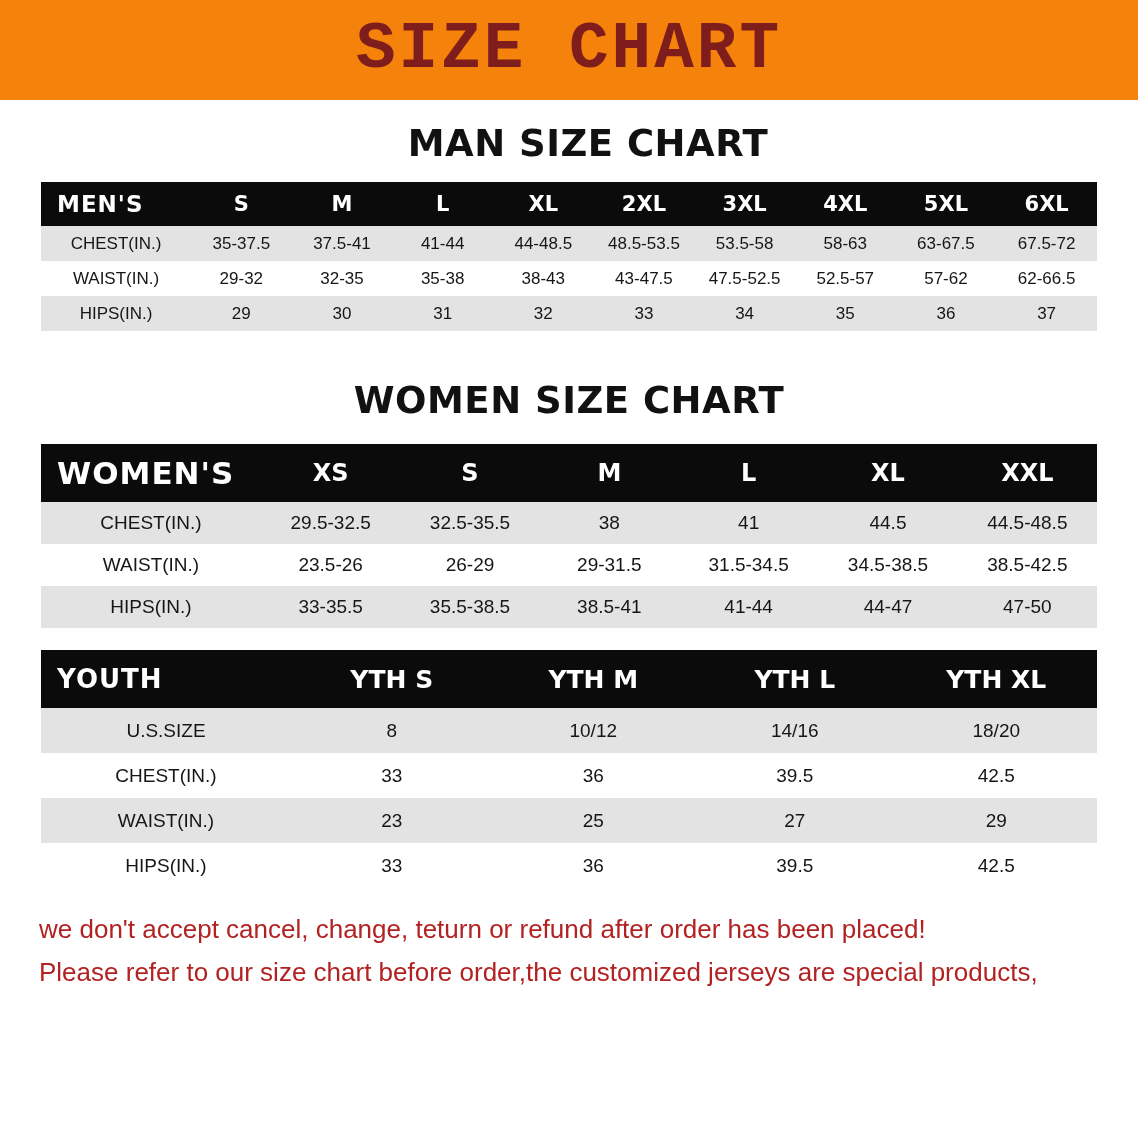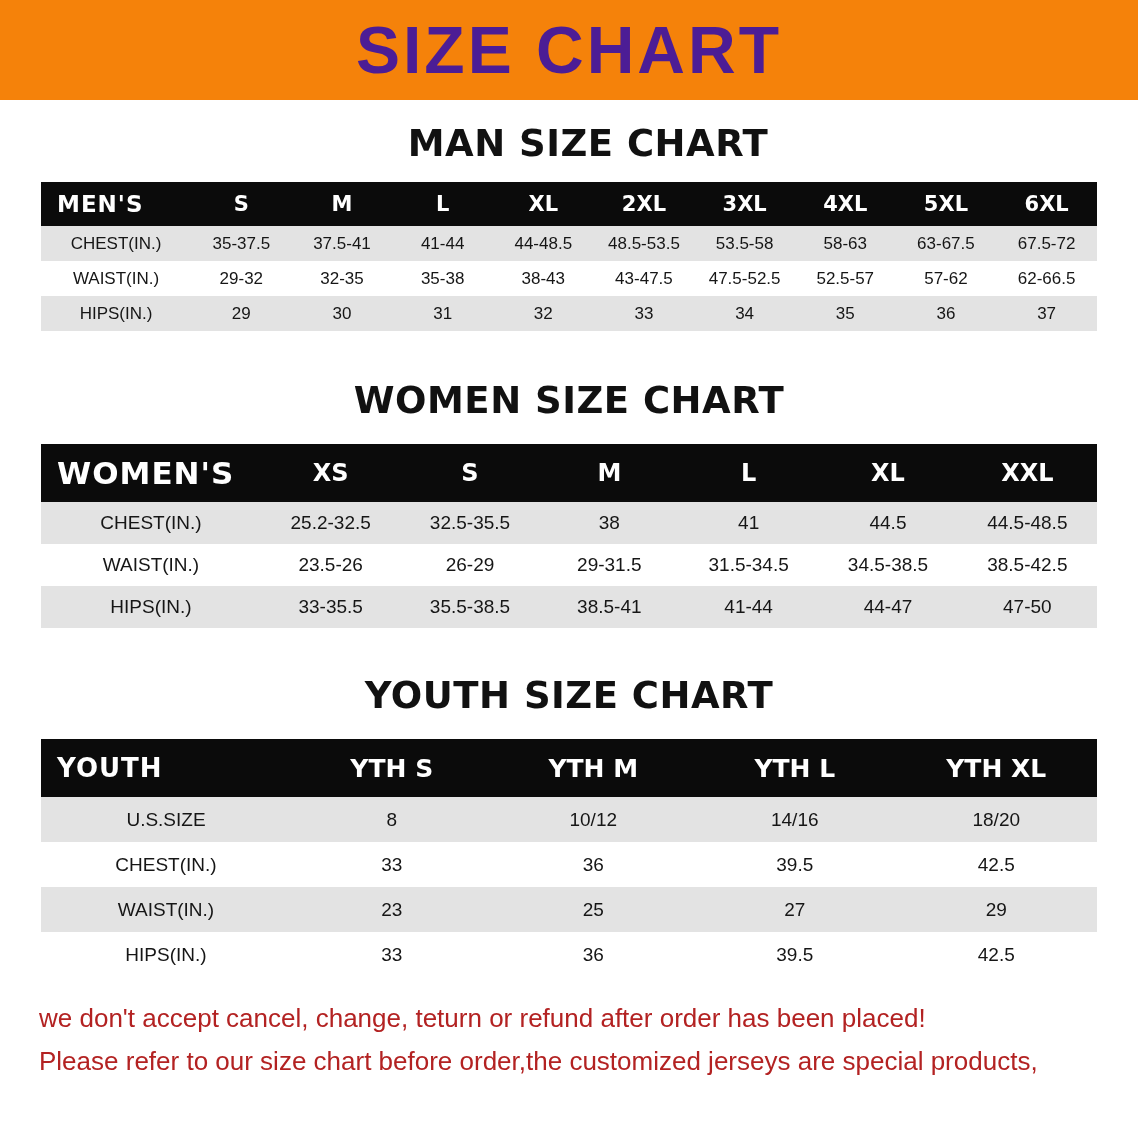--- a/index.html
+++ b/index.html
@@ -24,25 +24,25 @@
 
   
   .banner {
     height: 100px;
     background: #f5820a;
     display: flex;
     align-items: center;
     justify-content: center;
   }
   .banner-title {
-    font-family: Liberation Sans, sans-serif;
+    font-family: Liberation Mono, monospace;
     font-weight: bold;
     font-size: 66px;
     letter-spacing: 3px;
-    color: #4c1d95;
+    color: #7f1d1d;
     line-height: 1;
   }
 
   
   .section-title {
     text-align: center;
     font-family: "DejaVu Sans", sans-serif;
     font-weight: bold;
     font-size: 37px;
     color: #111111;
@@ -217,21 +217,21 @@
           <th>S</th>
           <th>M</th>
           <th>L</th>
           <th>XL</th>
           <th>XXL</th>
         </tr>
       </thead>
       <tbody>
         <tr class="shade">
           <td class="rowlabel">CHEST(IN.)</td>
-          <td>25.2-32.5</td>
+          <td>29.5-32.5</td>
           <td>32.5-35.5</td>
           <td>38</td>
           <td>41</td>
           <td>44.5</td>
           <td>44.5-48.5</td>
         </tr>
         <tr class="plain">
           <td class="rowlabel">WAIST(IN.)</td>
           <td>23.5-26</td>
           <td>26-29</td>
@@ -246,21 +246,20 @@
           <td>35.5-38.5</td>
           <td>38.5-41</td>
           <td>41-44</td>
           <td>44-47</td>
           <td>47-50</td>
         </tr>
       </tbody>
     </table>
   </div>
 
-  <div class="section-title yst">YOUTH SIZE CHART</div>
   <div class="table-wrap tbl-youth">
     <table id="youth-table">
       <colgroup>
           <col class="lab">
         </colgroup>
       <thead>
         <tr class="hdr">
           <th class="rowlabel">YOUTH</th>
           <th>YTH S</th>
           <th>YTH M</th>

